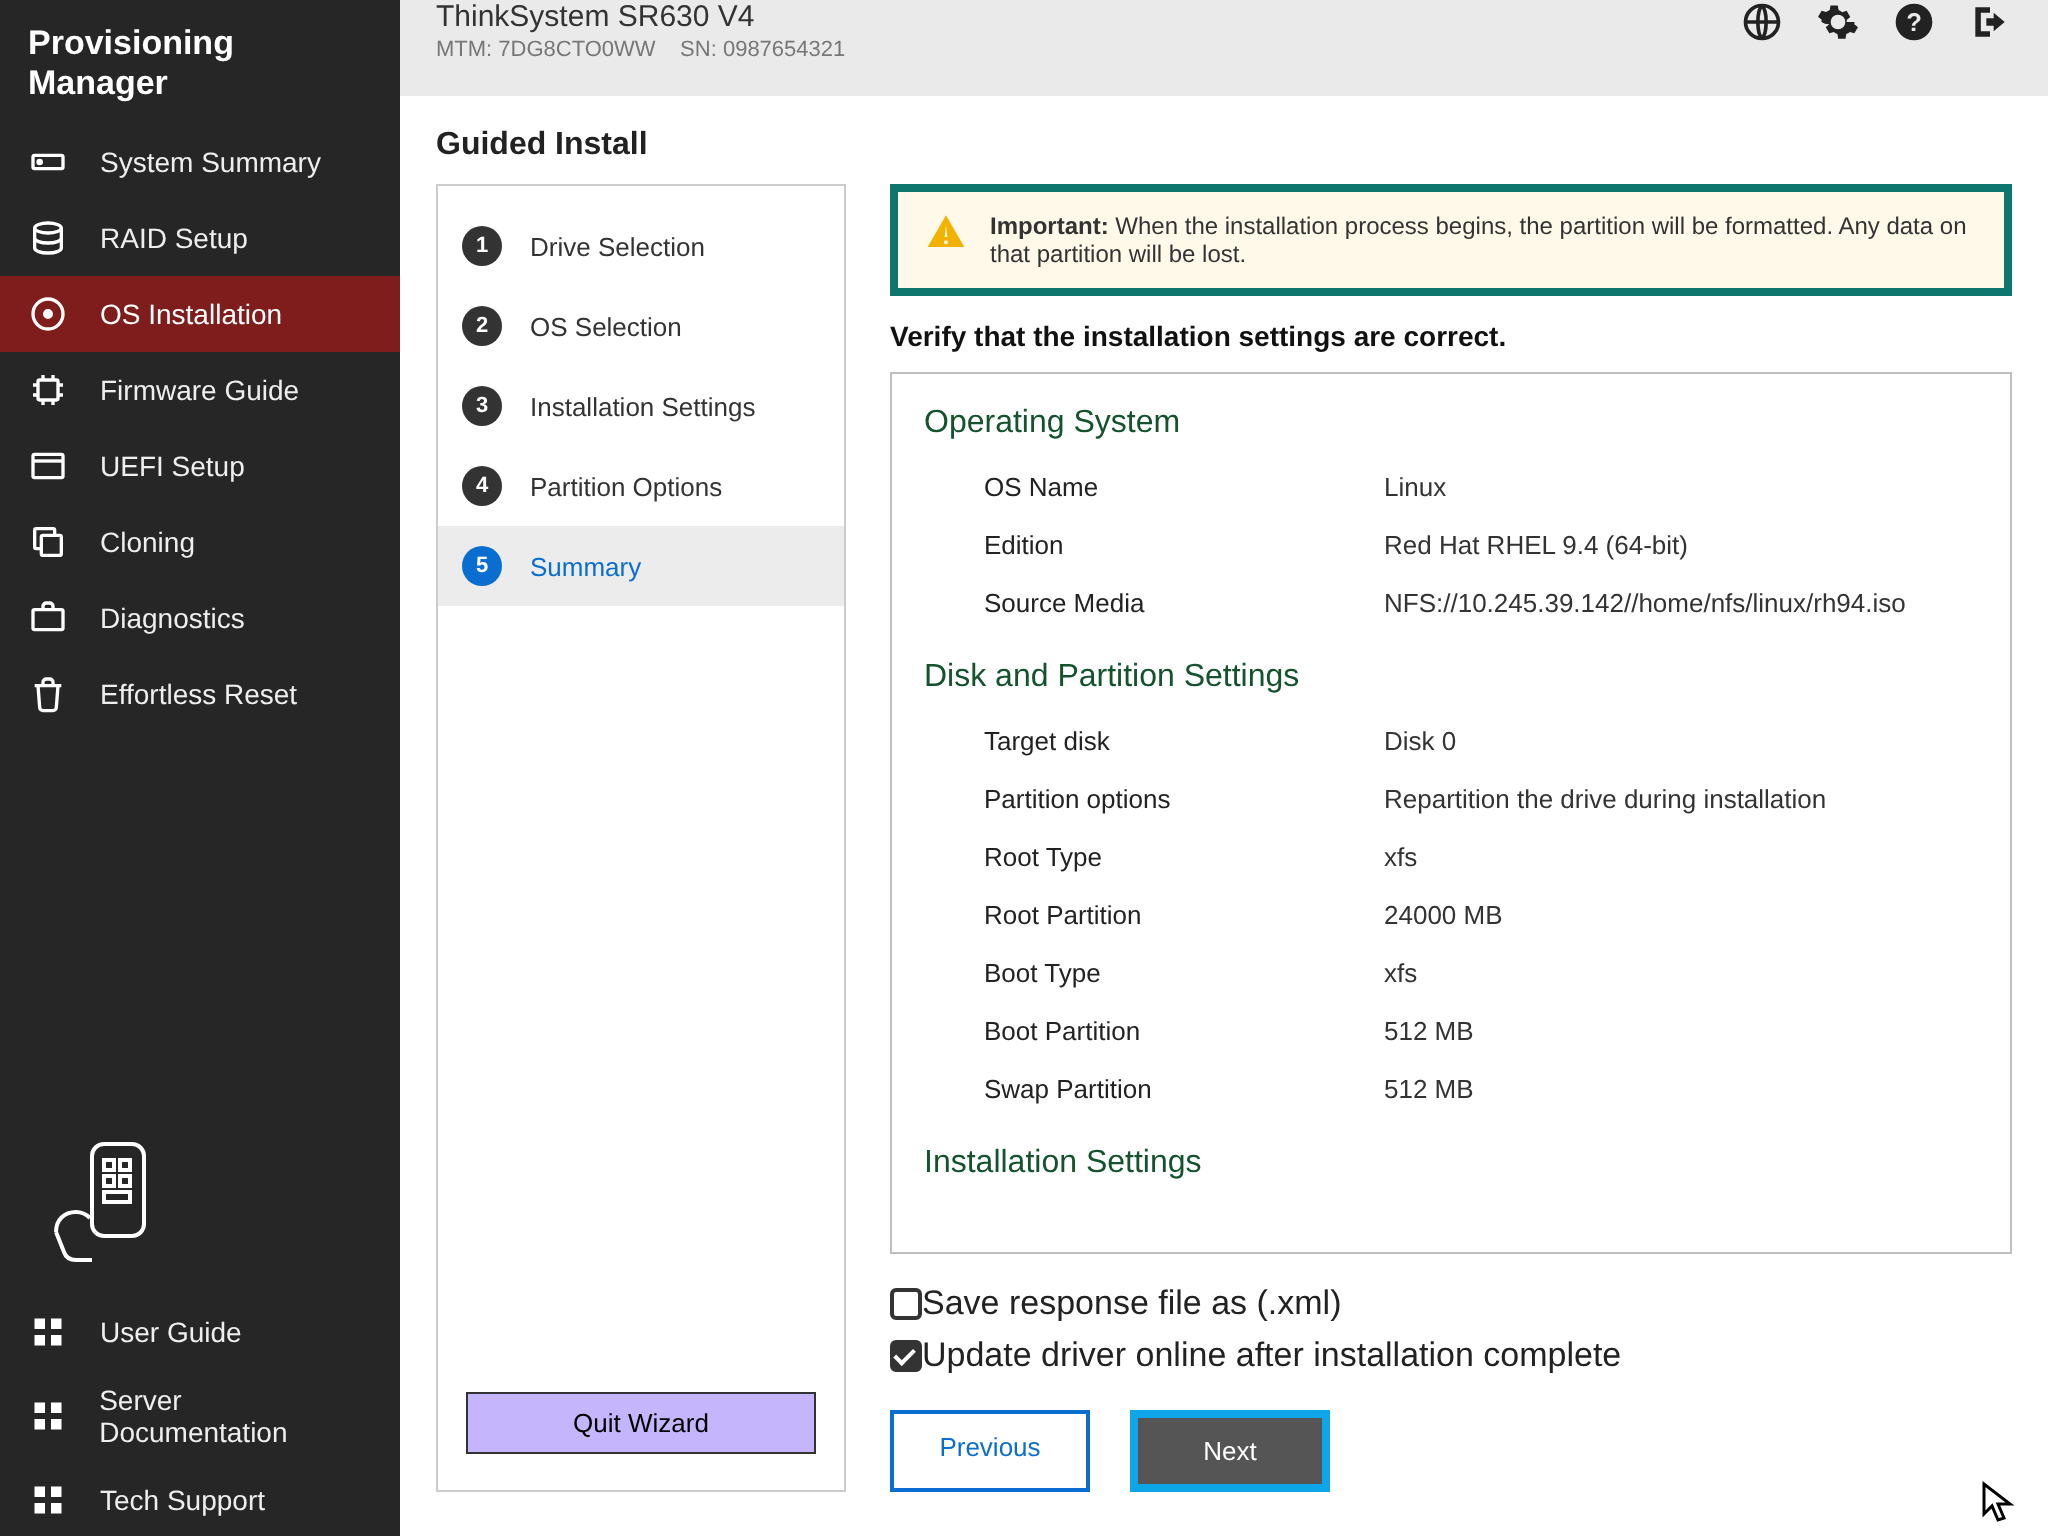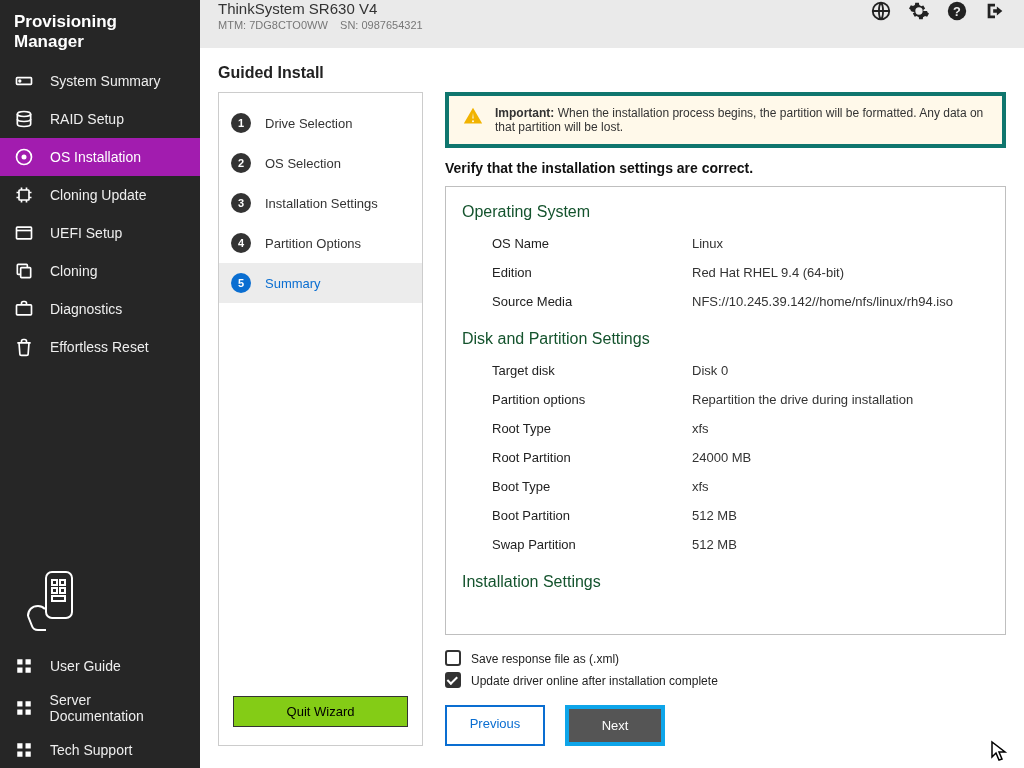--- a/index.html
+++ b/index.html
@@ -3,21 +3,21 @@
 <meta charset="utf-8">
 <style>
 *{box-sizing:border-box;margin:0;padding:0;font-family:"Segoe UI","Helvetica Neue",Arial,sans-serif}
 html,body{width:1024px;height:768px;overflow:hidden;background:#fff}
 .app{display:flex;width:1024px;height:768px}
 
 .sidebar{width:200px;background:#262626;color:#eee;display:flex;flex-direction:column}
 .brand{padding:12px 14px 10px;font-size:17px;font-weight:600;color:#fff}
 .nav{flex:0 0 auto}
 .nav-item{display:flex;align-items:center;gap:16px;padding:9px 14px;font-size:14px;color:#eee;cursor:pointer}
-.nav-item.active{background:#a21caf;color:#fff}
+.nav-item.active{background:#7f1d1d;color:#fff}
 .nav-item .icn{width:20px;height:20px;display:flex;align-items:center;justify-content:center;color:#fff}
 .sidebar-spacer{flex:1}
 .qr-block{padding:10px 18px}
 .bottom-links .nav-item{padding:8px 14px}
 
 .main{flex:1;display:flex;flex-direction:column;min-width:0}
 .topbar{height:48px;background:#eaeaea;color:#4a4a4a;display:flex;align-items:flex-start;padding:0 18px}
 .sysname{font-size:15px;color:#333}
 .sysmeta{font-size:11px;color:#777;margin-top:2px}
 .tb-spacer{flex:1}
@@ -27,38 +27,38 @@
 .page{flex:1;display:flex;flex-direction:column;padding:16px 18px 22px;min-height:0}
 .page-title{font-size:16px;font-weight:700;color:#222;margin-bottom:10px}
 .body-row{flex:1;display:flex;gap:22px;min-height:0}
 
 .steplist{width:205px;border:1px solid #ccc;background:#fff;padding:10px 0 0;align-self:stretch;display:flex;flex-direction:column}
 .step{display:flex;align-items:center;gap:14px;padding:10px 12px;font-size:13px;color:#333;cursor:pointer}
 .step.active{background:#ececec;color:#0a6ed1;font-weight:500}
 .step .bullet{width:20px;height:20px;border-radius:50%;background:#333;color:#fff;display:flex;align-items:center;justify-content:center;font-size:11px;font-weight:600}
 .step.active .bullet{background:#0a6ed1}
 .step-gap{flex:1}
-.quit-btn{margin:10px 14px 18px;border:1.5px solid #333;background:#84cc16;padding:7px 0;font-size:13px;text-align:center;cursor:pointer}
+.quit-btn{margin:10px 14px 18px;border:1.5px solid #333;background:#c4b5fd;padding:7px 0;font-size:13px;text-align:center;cursor:pointer}
 
 .rightcol{flex:1;display:flex;flex-direction:column;min-width:0}
 .alert{display:flex;gap:12px;border:4px solid #0f766e;background:#fff9ea;padding:10px 14px;font-size:12px;color:#333;margin-bottom:12px}
 .alert .tri{color:#f1b300}
 .verify{font-size:14px;font-weight:700;color:#111;margin-bottom:10px}
 .settings-panel{flex:1;border:1px solid #bfbfbf;overflow:hidden;position:relative;min-height:0}
 .settings-scroll{position:absolute;inset:0;overflow-y:auto;padding:10px 16px 16px}
 .section-head{font-size:16px;font-weight:400;color:#14532d;margin:6px 0 8px}
 .kvrow{display:flex;padding:7px 0 7px 30px;font-size:13px;color:#222}
 .kvrow .k{width:200px;font-weight:400}
 .kvrow .v{flex:1;color:#333}
 
 .settings-scroll::-webkit-scrollbar{width:10px}
 .settings-scroll::-webkit-scrollbar-thumb{background:#bdbdbd;border-radius:2px}
 
 .below{padding-top:12px}
-.chk{display:flex;align-items:flex-end;gap:10px;font-size:12px;color:#222;padding:3px 0}
+.chk{display:flex;align-items:center;font-size:17px;color:#222;padding:3px 0}
 .box{width:16px;height:16px;border:2px solid #333;border-radius:3px;display:flex;align-items:center;justify-content:center;cursor:pointer}
 .box.checked{background:#333}
 .box.checked::after{content:"";width:8px;height:4px;border-left:2px solid #fff;border-bottom:2px solid #fff;transform:rotate(-45deg) translate(0,-1px)}
 .btnrow{display:flex;gap:20px;margin-top:14px}
 .btn{width:100px;padding:9px 11px;font-size:13px;text-align:center;cursor:pointer}
 .btn.secondary{border:2px solid #0a6ed1;color:#0a6ed1;background:#fff}
 .btn.primary{background:#555;color:#fff;border:4px solid #0ea5e9}
 
 .cursor{position:absolute;left:990px;top:740px;pointer-events:none}
 svg{display:block}
@@ -99,21 +99,21 @@
           </span>
         <span>OS Installation</span>
       </div>
       <div class="nav-item">
         <span class="icn">
             <svg width="20" height="20" viewBox="0 0 24 24" fill="none" stroke="currentColor" stroke-width="2">
               <rect x="6" y="6" width="12" height="12" rx="1"></rect>
               <path d="M9 3v3M15 3v3M9 18v3M15 18v3M3 9h3M3 15h3M18 9h3M18 15h3"></path>
             </svg>
           </span>
-        <span>Cloning Update</span>
+        <span>Firmware Guide</span>
       </div>
       <div class="nav-item">
         <span class="icn">
             <svg width="20" height="20" viewBox="0 0 24 24" fill="none" stroke="currentColor" stroke-width="2">
               <rect x="3" y="5" width="18" height="14" rx="1"></rect>
               <path d="M3 9h18"></path>
             </svg>
           </span>
         <span>UEFI Setup</span>
       </div>

